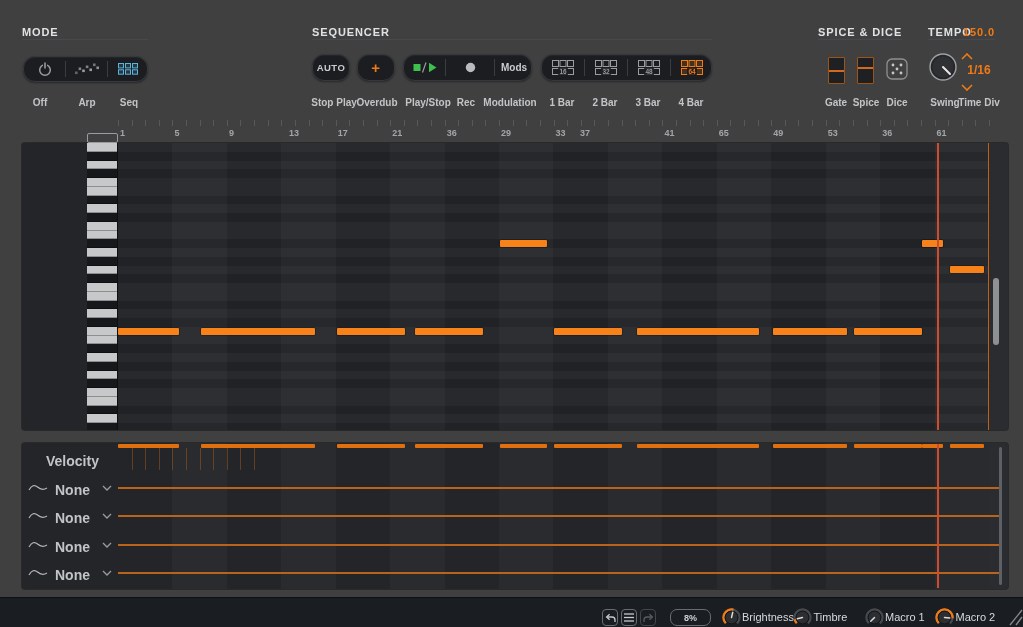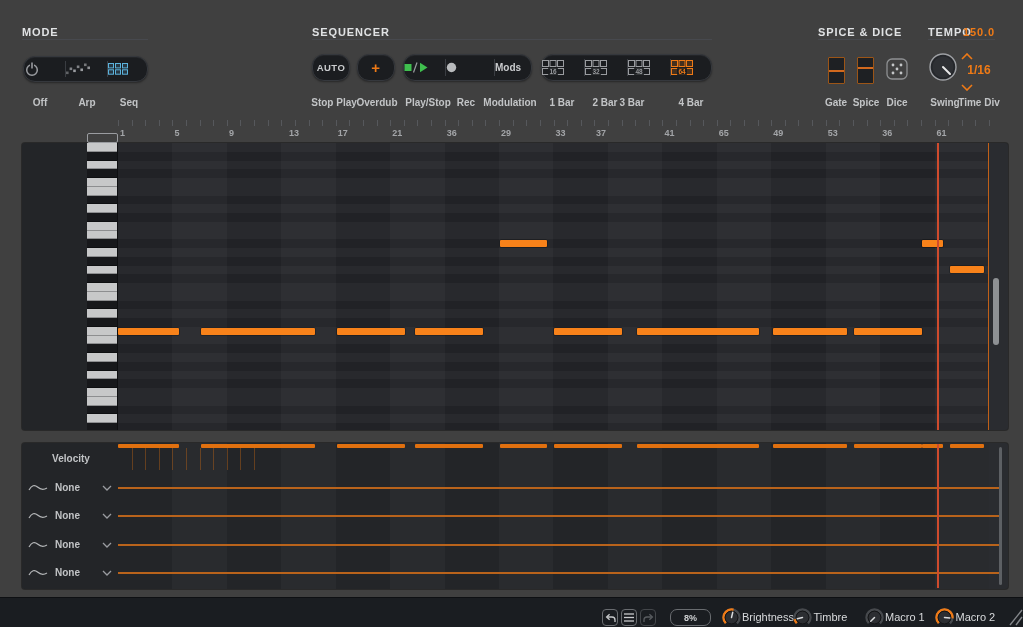--- a/index.html
+++ b/index.html
@@ -9,38 +9,38 @@
   .abs{position:absolute}
   .title{position:absolute;font-size:11px;font-weight:bold;letter-spacing:.9px;color:#e0e2e4;white-space:nowrap}
   .rule{position:absolute;height:1px;background:#47494e}
   .ctl-label{position:absolute;top:97px;font-size:10px;font-weight:700;color:#c2c4c6;
              transform:translateX(-50%);white-space:nowrap}
   .btn{position:absolute;background:#1b1d20;border:1px solid #35383d;border-radius:12px;
        box-shadow:inset 0 1px 0 rgba(255,255,255,.04), 0 1px 2px rgba(0,0,0,.4)}
   .btn-text{width:100%;height:100%;display:flex;align-items:center;justify-content:center;
             font-size:9.5px;font-weight:700;letter-spacing:.5px;color:#caccce}
   .vdiv{position:absolute;width:1px;top:4px;bottom:4px;background:#3a3d42}
-  .cell{position:absolute;top:0;bottom:0;display:flex;align-items:center;}
+  .cell{position:absolute;top:0;bottom:0;display:flex;align-items:center;justify-content:center}
   .panel{position:absolute;background:#232528;border-radius:3px;box-shadow:0 0 0 1px rgba(0,0,0,.35)}
   .tick{position:absolute;width:1px;height:6px;top:120px;background:#56585c}
   .rnum{position:absolute;top:128px;font-size:9px;font-weight:700;color:#a3a5a8;white-space:nowrap}
   .gridrow{position:absolute;left:0;width:100%}
   .rowW{background:#28292d}
   .rowB{background:#212226}
   .block{position:absolute;top:0;height:100%;background:rgba(255,255,255,.033)}
   .key{position:absolute;left:0;width:100%}
   .keyW{background:#c7c8c9;border-bottom:1px solid #8d8e90}
   .keyB{background:#17181b;border-bottom:1px solid #0e0f11}
   .note{position:absolute;border-radius:1px;box-shadow:0 0 0 .5px rgba(0,0,0,.45)}
   .octlabel{position:absolute;font-size:10px;font-weight:700;color:#b7b9bb;text-align:right;width:34px}
   .octline{position:absolute;height:1px;background:#56585c}
   .velbar{position:absolute;top:1px;height:4px;border-radius:1px}
   .stem{position:absolute;top:5px;height:22px;width:1px;opacity:.35}
   .lane-line{position:absolute;height:2px}
-  .lane-label{position:absolute;font-size:10px;font-weight:700;color:#c2c4c6;white-space:nowrap}
+  .lane-label{position:absolute;font-size:14px;font-weight:700;color:#c2c4c6;white-space:nowrap}
   .footer{position:absolute;left:0;right:0;top:597px;height:30px;background:#1a1d21;border-top:1px solid #0e1013}
   .fbtn{position:absolute;top:609px;width:16px;height:17px;border:1px solid #696c70;border-radius:4px;
         display:flex;align-items:center;justify-content:center;background:transparent}
   .fbtn.dim{border-color:#43464a}
   .flabel{position:absolute;top:611px;font-size:11px;color:#d8dadc;white-space:nowrap}
   .knob-wrap{position:absolute;top:607px;width:21px;height:21px}
   svg{display:block}
 </style>
 </head>
 <body>
@@ -173,21 +173,21 @@
       </div>
   </div>
 
   <div class="ctl-label" style="left:334px">Stop Play</div>
   <div class="ctl-label" style="left:377px">Overdub</div>
   <div class="ctl-label" style="left:428px">Play/Stop</div>
   <div class="ctl-label" style="left:466px">Rec</div>
   <div class="ctl-label" style="left:510px">Modulation</div>
   <div class="ctl-label" style="left:562px">1 Bar</div>
   <div class="ctl-label" style="left:605px">2 Bar</div>
-  <div class="ctl-label" style="left:632px">3 Bar</div>
+  <div class="ctl-label" style="left:648px">3 Bar</div>
   <div class="ctl-label" style="left:691px">4 Bar</div>
 
   <div class="title" style="left:818px;top:26px">SPICE &amp; DICE</div>
   <div class="rule" style="left:818px;top:39px;width:84px"></div>
 
   <div class="abs" style="left:828px;top:57px;width:17px;height:27px;border:1px solid #9c5517;border-radius:1px;background:#1e2023">
     <div class="abs" style="left:0;right:0;top:12px;height:2px;background:#d2691e"></div>
   </div>
   <div class="abs" style="left:857px;top:57px;width:17px;height:27px;border:1px solid #9c5517;border-radius:1px;background:#1e2023">
     <div class="abs" style="left:0;right:0;top:9px;height:2px;background:#d2691e"></div>
@@ -297,21 +297,21 @@
       <div class="tick" style="left: 989px;"></div>
       <div class="rnum" style="left: 120px;">1</div>
       <div class="rnum" style="left: 174.438px;">5</div>
       <div class="rnum" style="left: 228.875px;">9</div>
       <div class="rnum" style="left: 289px;">13</div>
       <div class="rnum" style="left: 337.75px;">17</div>
       <div class="rnum" style="left: 392.188px;">21</div>
       <div class="rnum" style="left: 446.625px;">36</div>
       <div class="rnum" style="left: 501.062px;">29</div>
       <div class="rnum" style="left: 555.5px;">33</div>
-      <div class="rnum" style="left: 596px;">37</div>
+      <div class="rnum" style="left: 580px;">37</div>
       <div class="rnum" style="left: 664.375px;">41</div>
       <div class="rnum" style="left: 718.812px;">65</div>
       <div class="rnum" style="left: 773.25px;">49</div>
       <div class="rnum" style="left: 827.688px;">53</div>
       <div class="rnum" style="left: 882.125px;">36</div>
       <div class="rnum" style="left: 936.562px;">61</div>
     </div>
 
   <div class="panel" style="left:22px;top:143px;width:986px;height:287px">
     <div class="abs" style="left:967px;top:0;width:19px;height:287px;background:#2a2c30;border-radius:0 3px 3px 0"></div>

